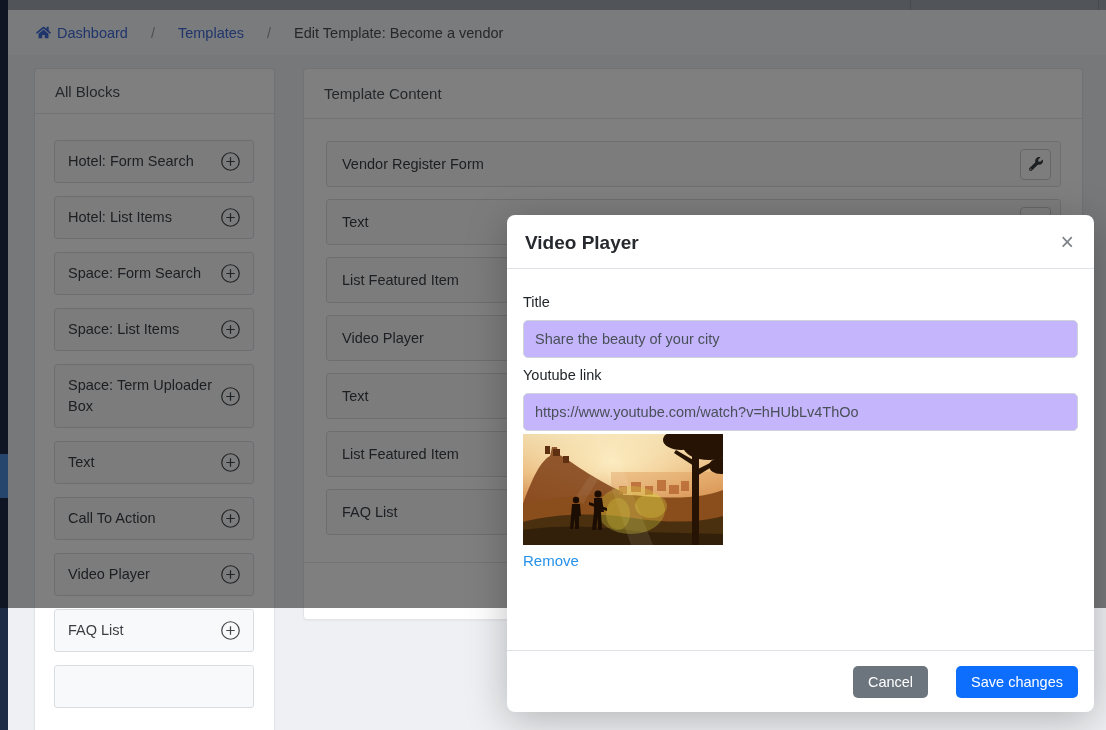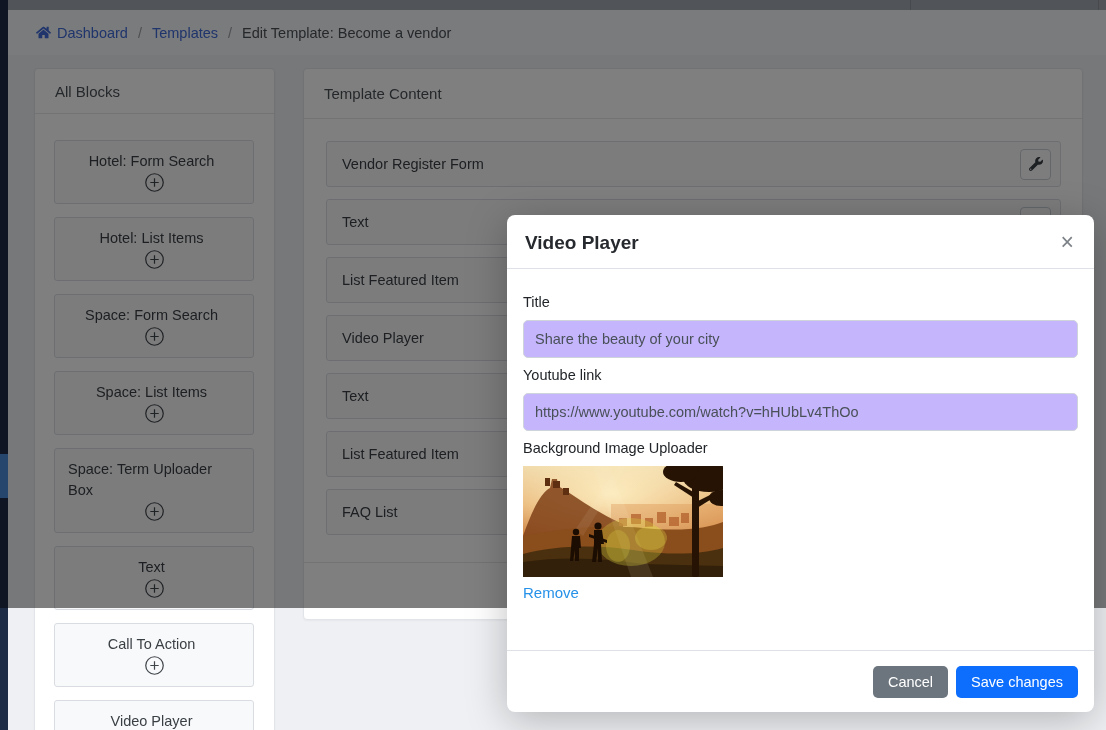--- a/index.html
+++ b/index.html
@@ -9,34 +9,34 @@
   
   .side-strip { position:absolute; left:0; top:0; width:8px; height:730px; background:#1e2b45; z-index:6; }
   .side-active { position:absolute; left:0; top:454px; width:8px; height:44px; background:#4f8ddd; }
 
   
   .topbar { position:absolute; left:8px; top:0; width:1098px; height:10px; background:#a3a8b0; z-index:5; }
   .topbar-sep { position:absolute; top:0; width:1px; height:10px; background:#8e939b; }
 
   
   .breadcrumb-bar { position:absolute; left:8px; top:10px; width:1098px; height:45px; background:#f3f6f8;
-    display:flex; align-items:center; padding-left:28px; gap:7px; font-size:14.5px; z-index:5; }
+    display:flex; align-items:center; padding-left:28px; gap:20px; font-size:14.5px; z-index:5; }
   .crumb-link { color:#3f6ad8; text-decoration:none; display:inline-flex; align-items:center; gap:6px; cursor:pointer; }
   .crumb-sep { color:#9aa0a6; padding:0 3px; }
   .crumb-current { color:#4b5157; }
 
   
   .card { position:absolute; background:#fff; border:1px solid #e1e5e9; border-radius:4px; box-shadow:0 1px 2px rgba(0,0,0,.04); }
   .card-header { display:flex; align-items:center; padding:0 20px; border-bottom:1px solid #e3e6ea; color:#4b5157; font-size:15px; }
 
   .all-blocks { left:34px; top:68px; width:241px; height:700px; }
   .all-blocks .card-header { height:45px; }
   .all-blocks .card-body { padding:26px 20px 0 19px; display:flex; flex-direction:column; gap:13px; }
   .block-item { background:#f8f9fa; border:1px solid #d9dde2; border-radius:3px; padding:10px 12px 10px 13px;
-    display:flex; align-items:center; justify-content:space-between; cursor:pointer;flex-direction:column; }
+    display:flex; align-items:center; justify-content:space-between; cursor:pointer; }
   .block-label { font-size:14.5px; color:#3a3f44; line-height:21px; padding-right:6px; }
   .plus-icon { width:21px; height:21px; flex:0 0 21px; display:flex; align-items:center; justify-content:center; cursor:pointer; }
   .block-item.partial { height:43px; }
 
   .tc-card { left:303px; top:68px; width:780px; height:552px; }
   .tc-card .card-header { height:50px; }
   .tc-body { padding:22px 21px 0 22px; }
   .tc-row { height:46px; display:flex; align-items:center; justify-content:space-between; padding:0 9px 0 15px;
     background:#f8f9fa; border:1px solid #d9dde2; border-radius:3px; margin-bottom:12px; cursor:pointer; }
   .tc-label { font-size:14.5px; color:#3a3f44; }
@@ -54,21 +54,21 @@
   .modal-title { font-size:19px; font-weight:700; color:#26292e; }
   .modal-close { font-size:23px; color:#7d8288; line-height:1; cursor:pointer; background:none; border:none; font-family:inherit; }
   .modal-body { padding:16px 16px 0 16px; flex:1; }
   .field-label { font-size:14.5px; color:#212529; margin:9px 0 10px; }
   .form-control { width:100%; height:38px; border:1px solid #ced4da; border-radius:5px; padding:16px 11px;
     font-size:14.5px; color:#495057; font-family:inherit; background:#c4b5fd; outline:none; }
   .field-group { margin-bottom:3px; }
   .img-preview { display:block; width:200px; height:111px; margin-top:2px; }
   .remove-link { display:inline-block; margin-top:7px; font-size:15px; color:#2691e8; text-decoration:none; cursor:pointer; }
   .modal-footer { height:62px; border-top:1px solid #dee2e6; display:flex; align-items:center; justify-content:flex-end; gap:8px; padding:0 16px; }
-  .btn { font-size:14.5px; border-radius:5px; padding:8px 15px; border:none; cursor:pointer; font-family:inherit; color:#fff; }
+  .btn { font-size:14.5px; border-radius:5px; padding:8px 15px; border:none; cursor:pointer; font-family:inherit; color:#fff;margin-left:20px; }
   .btn-secondary { background:#6c757d; }
   .btn-primary { background:#0d6efd; }
 </style>
 </head>
 <body>
 
 <div class="stage">
 
   <div class="side-strip">
     <div class="side-active"></div>
@@ -275,21 +275,20 @@
     <div class="modal-body">
       <div class="field-group">
         <div class="field-label">Title</div>
         <input class="form-control" type="text" value="Share the beauty of your city" style="">
       </div>
       <div class="field-group">
         <div class="field-label">Youtube link</div>
         <input class="form-control" type="text" value="https://www.youtube.com/watch?v=hHUbLv4ThOo" style="">
       </div>
       <div class="field-group">
-        <div class="field-label">Background Image Uploader</div>
         <span class="img-preview">
           <svg viewBox="0 0 200 111" width="200" height="111">
             <defs>
               <linearGradient id="sky" x1="0" y1="0" x2="0" y2="1">
                 <stop offset="0" stop-color="#efd7a8"></stop>
                   <stop offset="0.35" stop-color="#e8b272"></stop>
                 <stop offset="0.6" stop-color="#cf8544"></stop>
                   <stop offset="0.85" stop-color="#9c5522"></stop>
                 <stop offset="1" stop-color="#6b3a14"></stop>
               </linearGradient>

